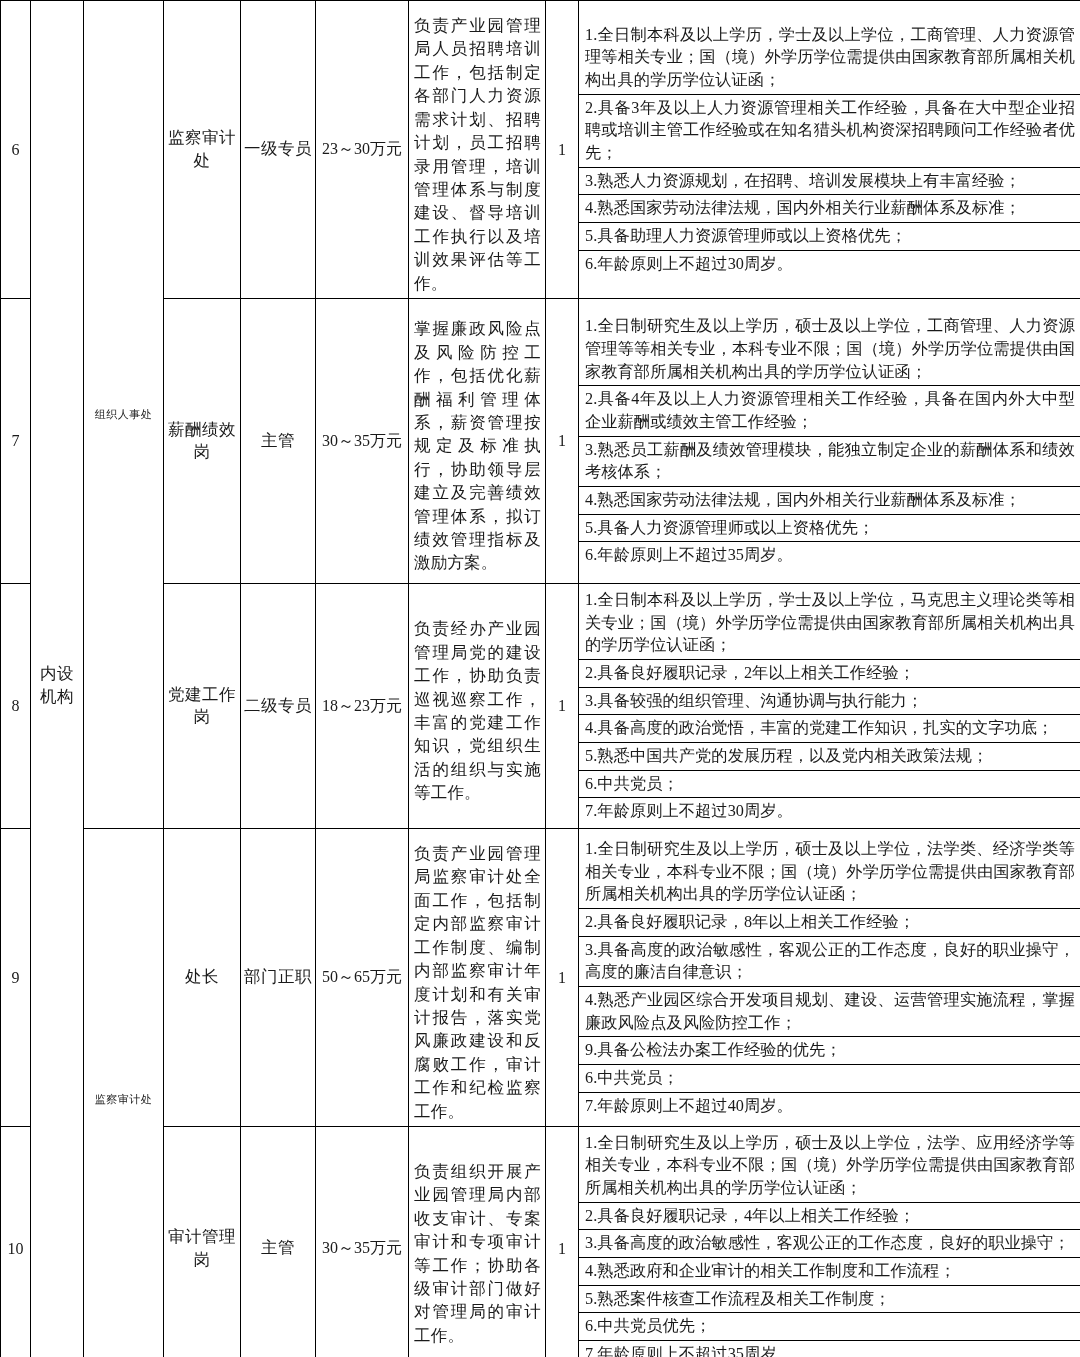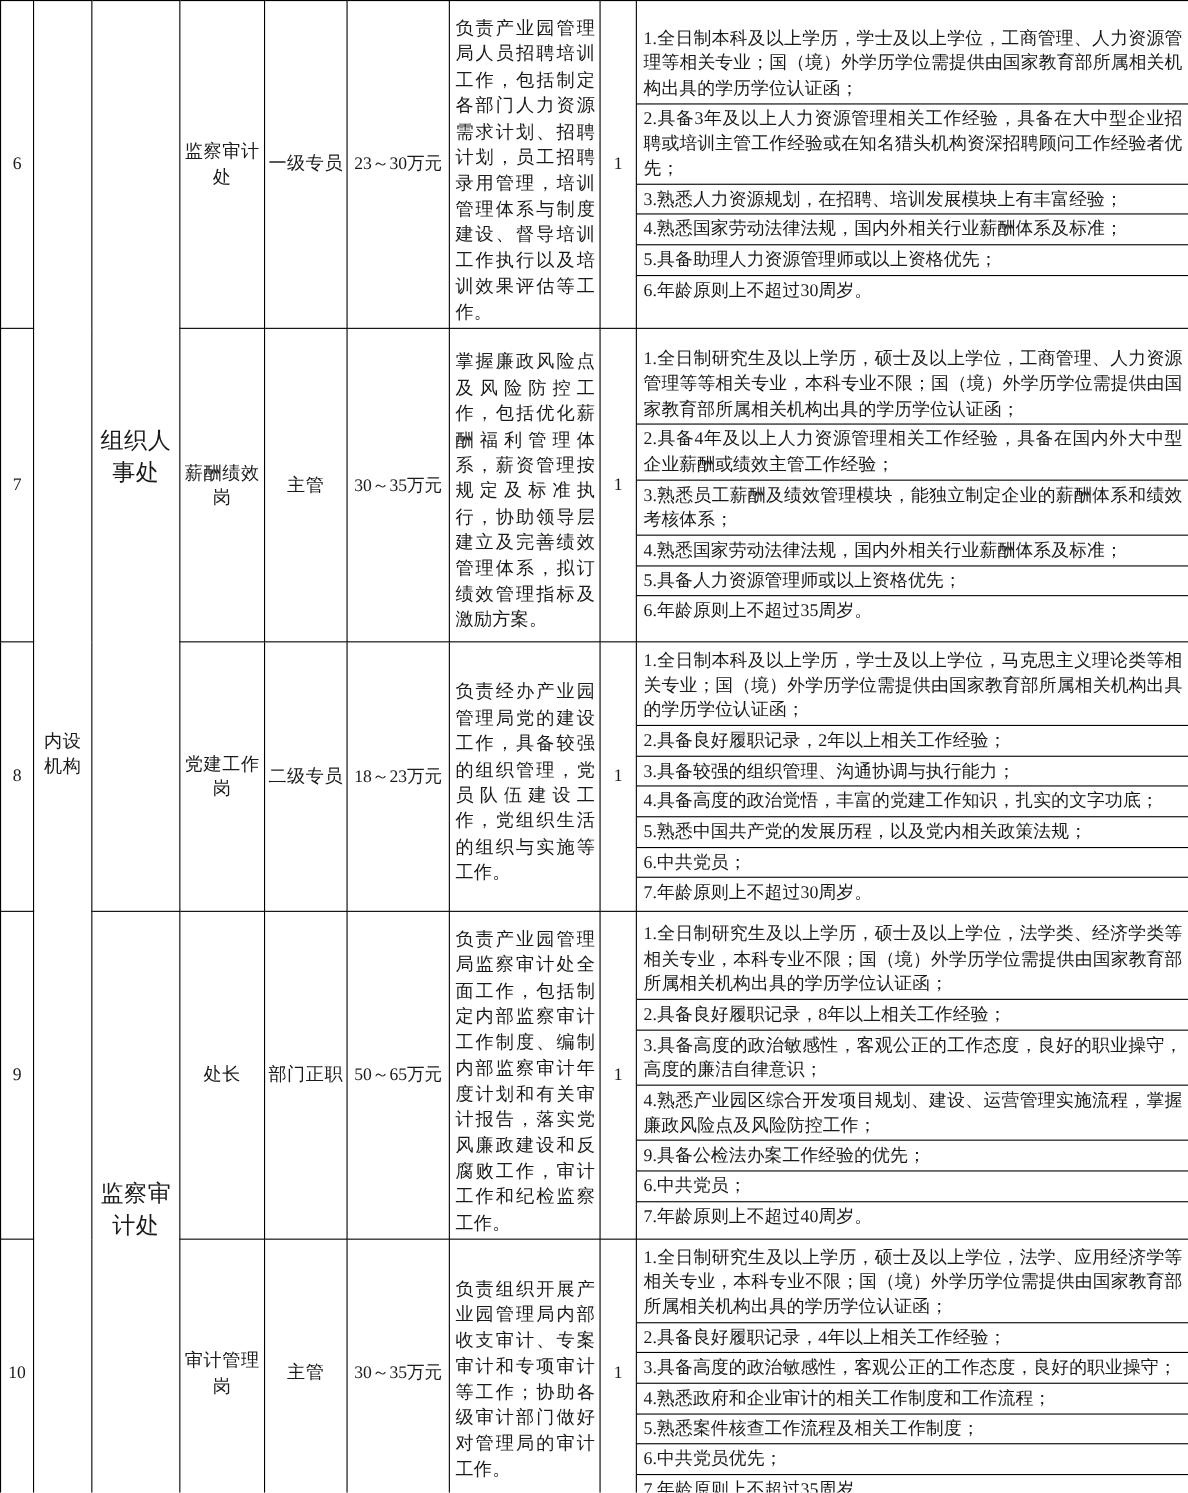--- a/index.html
+++ b/index.html
@@ -46,21 +46,21 @@
     height:100%;
     box-sizing:border-box;
     padding:2px 1px;
   }
   .c-num{
     font-size:16px;
     text-align:center;
     letter-spacing:0;
   }
   .c-vert{
-    font-size:21px;
+    font-size:11px;
     text-align:center;
     line-height:1.35;
     letter-spacing:0.5px;
   }
   .c-narrow{
     font-size:16.5px;
     text-align:center;
     line-height:1.35;
     letter-spacing:0.5px;
   }
@@ -224,21 +224,21 @@
     <td>
       <div class="cell c-narrow">党建工作岗</div>
     </td>
     <td>
       <div class="cell c-narrow">二级专员</div>
     </td>
     <td>
       <div class="cell c-salary-txt">18～23万元</div>
     </td>
     <td>
-      <span class="duty">负责经办产业园管理局党的建设工作，具备较强的组织管理，党员队伍建设工作，党组织生活的组织与实施等工作。</span>
+      <span class="duty">负责经办产业园管理局党的建设工作，协助负责巡视巡察工作，丰富的党建工作知识，党组织生活的组织与实施等工作。</span>
     </td>
     <td>
       <div class="cell c-num">1</div>
     </td>
     <td class="reqcell">
       <table class="req">
               <tbody>
         <tr>
                   <td>1.全日制本科及以上学历，学士及以上学位，马克思主义理论类等相关专业；国（境）外学历学位需提供由国家教育部所属相关机构出具的学历学位认证函；</td>
                 </tr>

